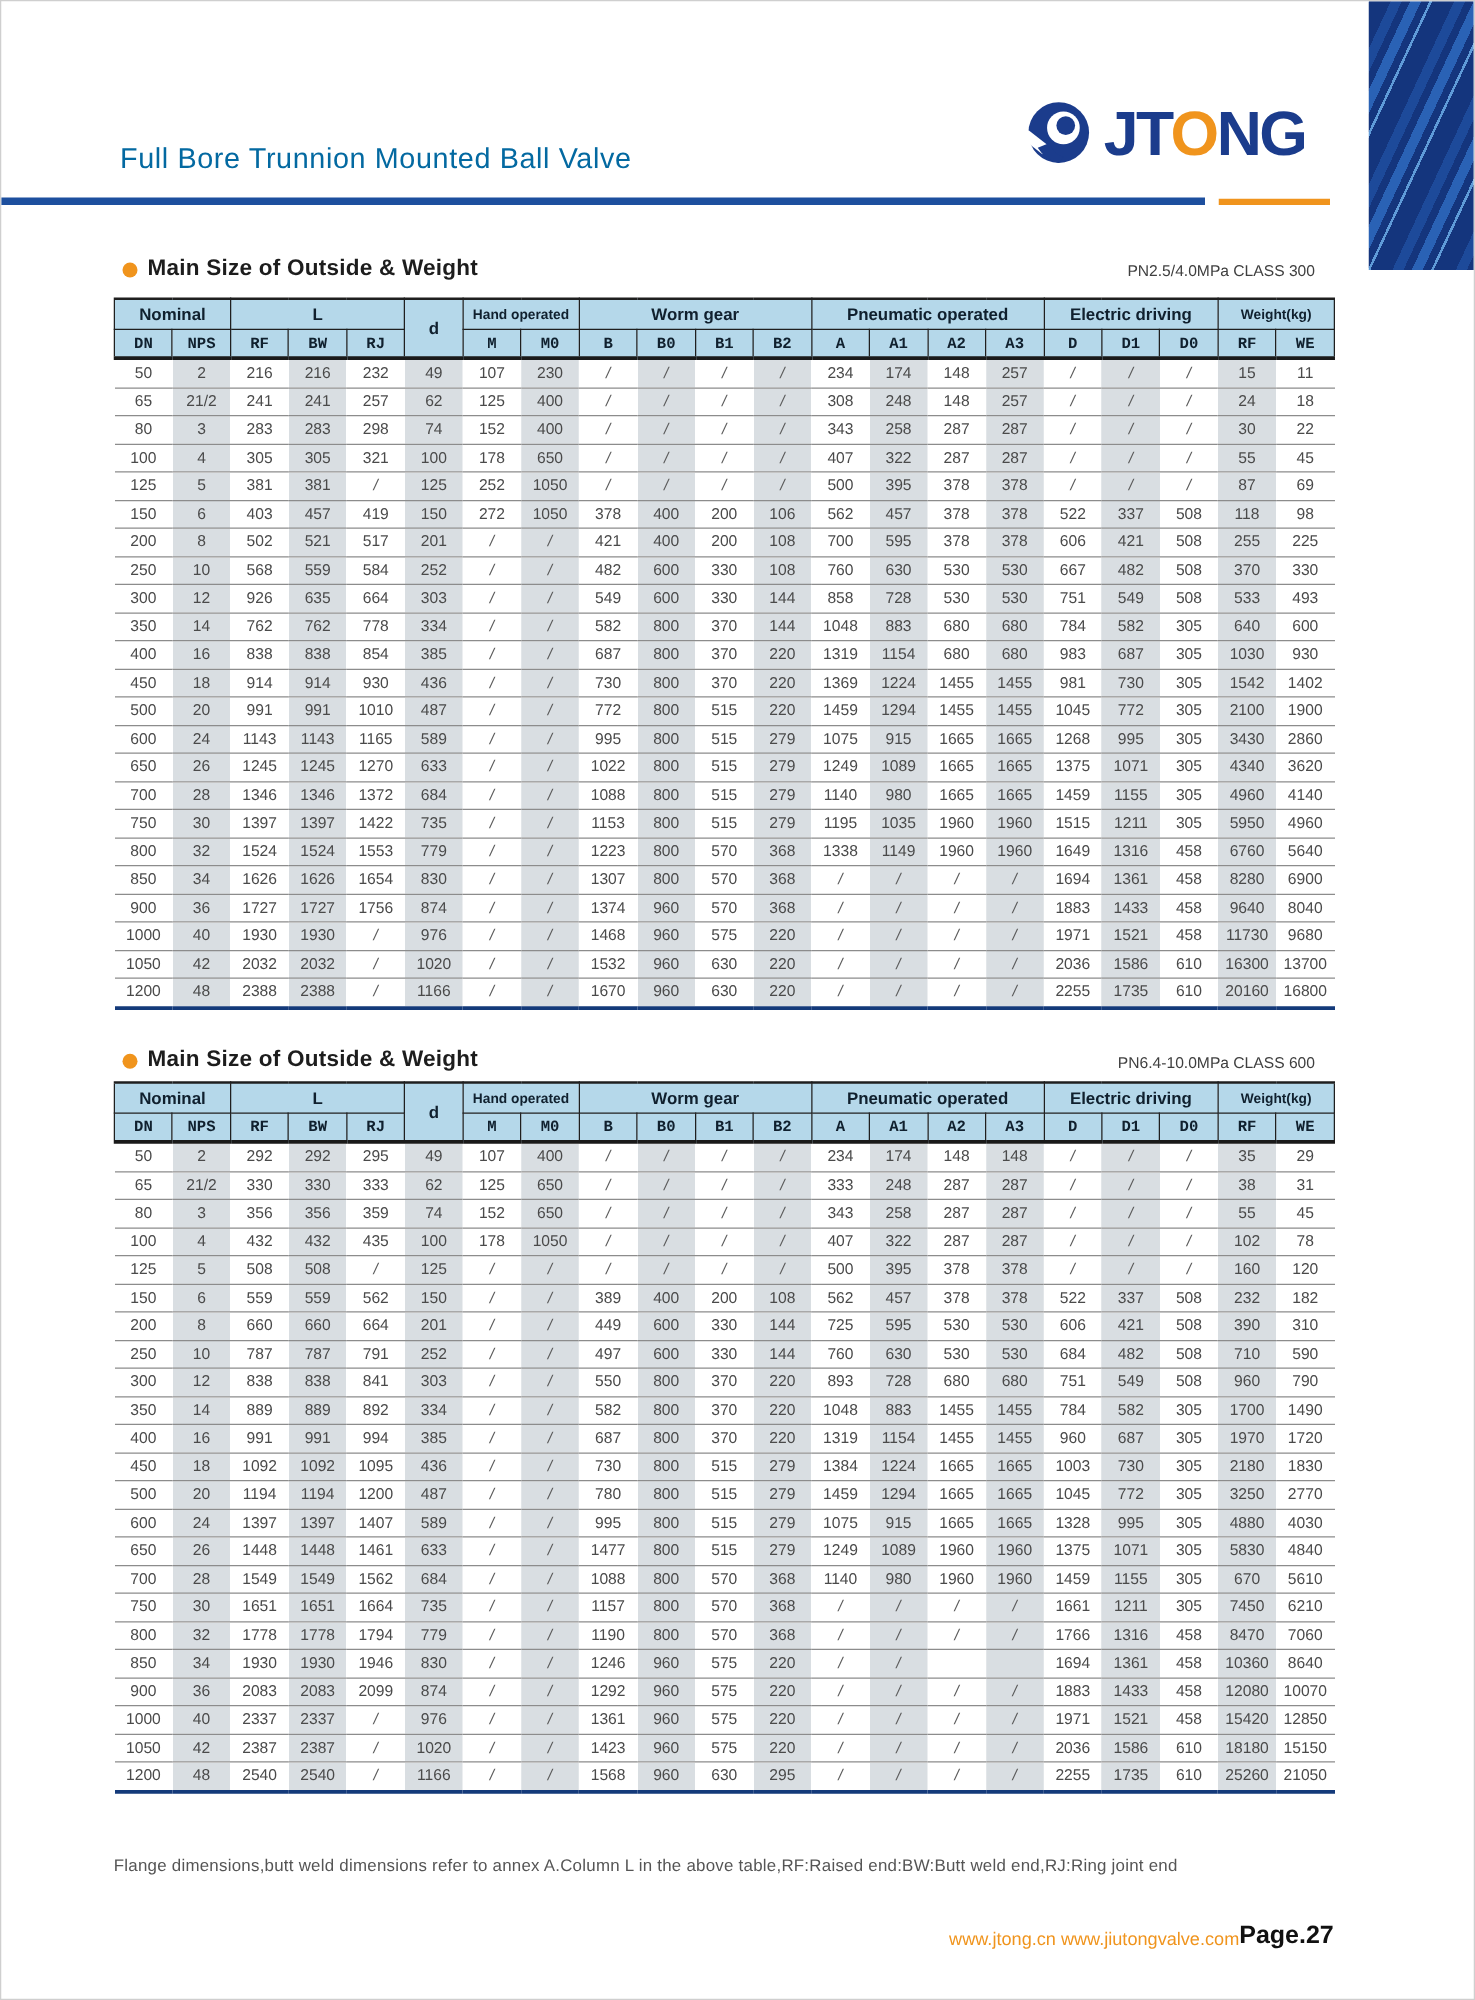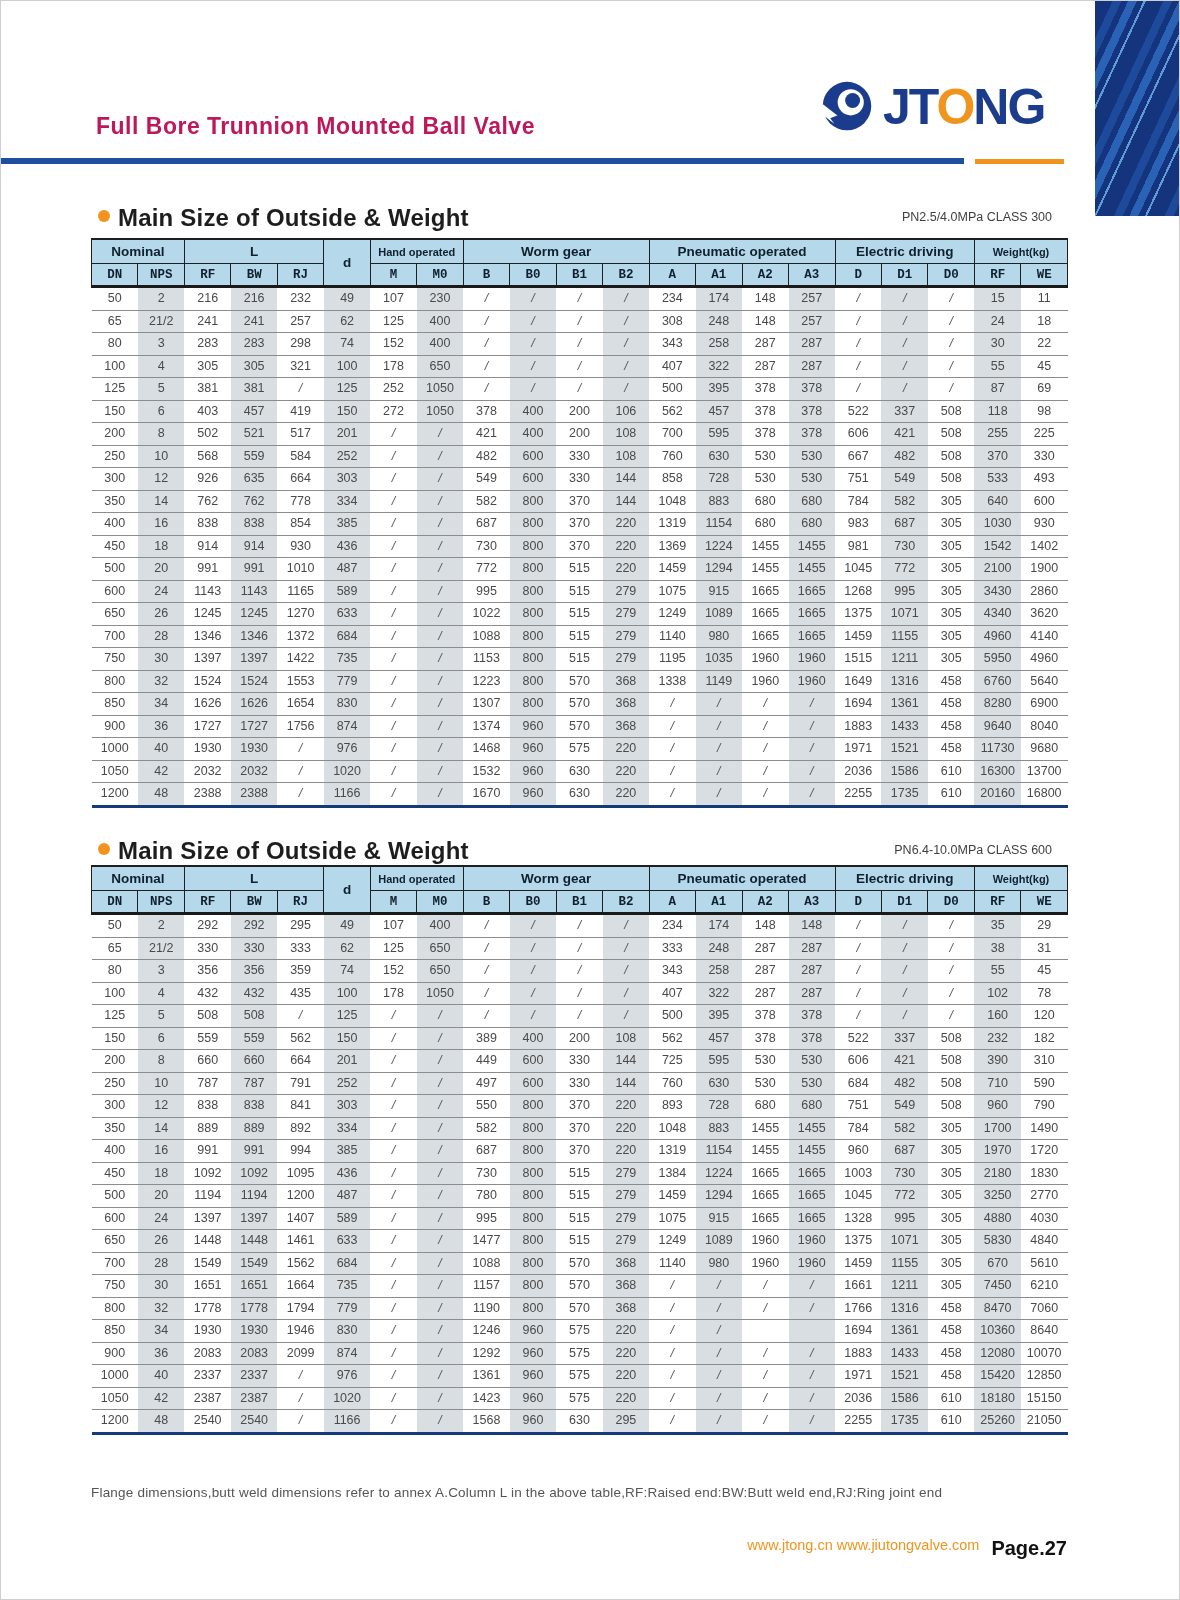--- a/index.html
+++ b/index.html
@@ -15,30 +15,30 @@
       #14357d 0 16px, #1d4a9a 16px 24px, #14357d 24px 30px,
       #2a62b5 30px 38px, #14357d 38px 44px, #5f9bd8 44px 46px);
   }
   
   .brand{position:absolute; left:818px; top:78px; display:flex; align-items:center; gap:8px;}
   .brand .logo-ic{width:56px; height:56px; display:block;}
   .brand .word{font-size:50px; font-weight:800; letter-spacing:-2px; color:#1b3c8c; line-height:56px;}
   .brand .word .o{color:#f0941d;}
   h1.title{
     position:absolute; left:95px; top:112px; margin:0;
-    font-size:23px; font-weight:700; color:#be185d; letter-spacing:.5px;
+    font-size:23px; font-weight:400; color:#0369a1; letter-spacing:.5px;
   }
   .rule-blue{position:absolute; left:0; top:157px; width:963px; height:6px; background:#1d4f9e;}
   .rule-orange{position:absolute; left:974px; top:158px; width:89px; height:5px; background:#f0941d;}
 
   
   .sec-head{position:absolute; left:90px; width:977px; height:26px;}
   .sec-head.s1{top:203px;} .sec-head.s2{top:836px;}
   .sec-head .bullet{position:absolute; left:7px; top:6px; width:12px; height:12px; border-radius:50%; background:#f0941d;}
-  .sec-head h2{position:absolute; left:27px; top:0; margin:0; font-size:24px; font-weight:700; color:#1d1d1d; letter-spacing:.2px;}
+  .sec-head h2{position:absolute; left:27px; top:0; margin:0; font-size:18px; font-weight:700; color:#1d1d1d; letter-spacing:.2px;}
   .sec-head .pclass{position:absolute; right:16px; top:6px; font-size:12.5px; color:#3f3f3f;}
 
   
   table.spec{
     position:absolute; left:90px; width:977px;
     border-collapse:collapse; table-layout:fixed;
     font-size:12.5px; color:#4a4a4a;
     border-top:2px solid #1f1f1f; border-bottom:3px solid #143a7a;
   }
   table.spec.t1{top:237px;} table.spec.t2{top:864px;}
@@ -58,21 +58,21 @@
   table.spec tbody td.stripe{background:#d9dee2;}
   table.spec tbody td.sl{color:#5a5a5a; font-style:italic;}
 
   
   .note{
     position:absolute; left:90px; top:1484px; margin:0;
     font-size:13.5px; color:#555; letter-spacing:.2px;
   }
   .pagefoot{
     position:absolute; right:112px; top:1536px;
-    display:flex; align-items:flex-start; gap:12px;
+    display:flex; align-items:flex-end; 
   }
   .pagefoot .links{font-size:14.5px; color:#f0941d;}
   .pagefoot .pageno{font-size:20px; font-weight:800; color:#111;}
 </style>
 </head>
 <body>
 
 <div class="page">
 
   <div class="corner"></div>

